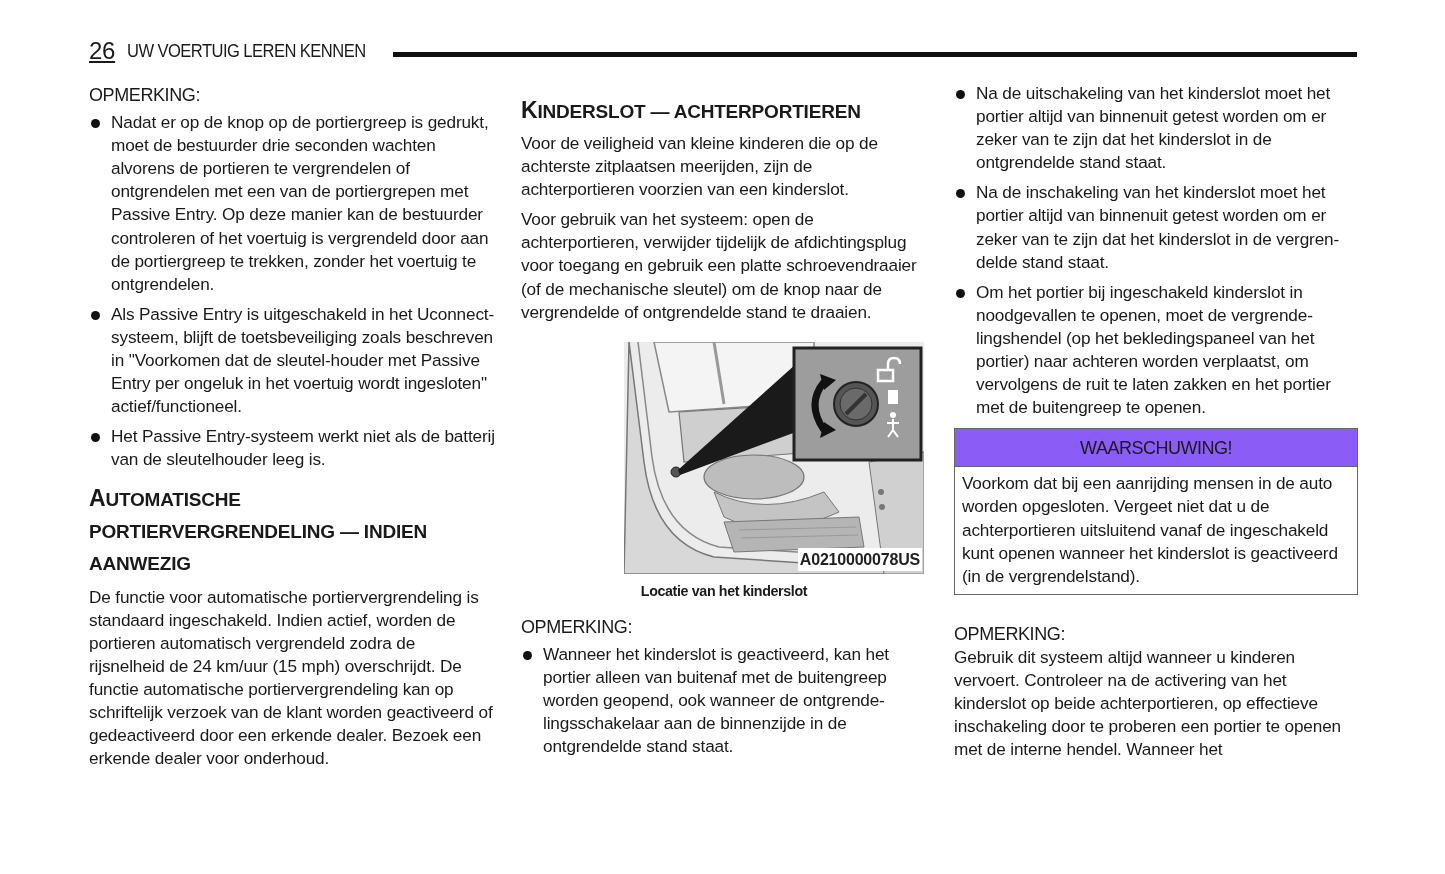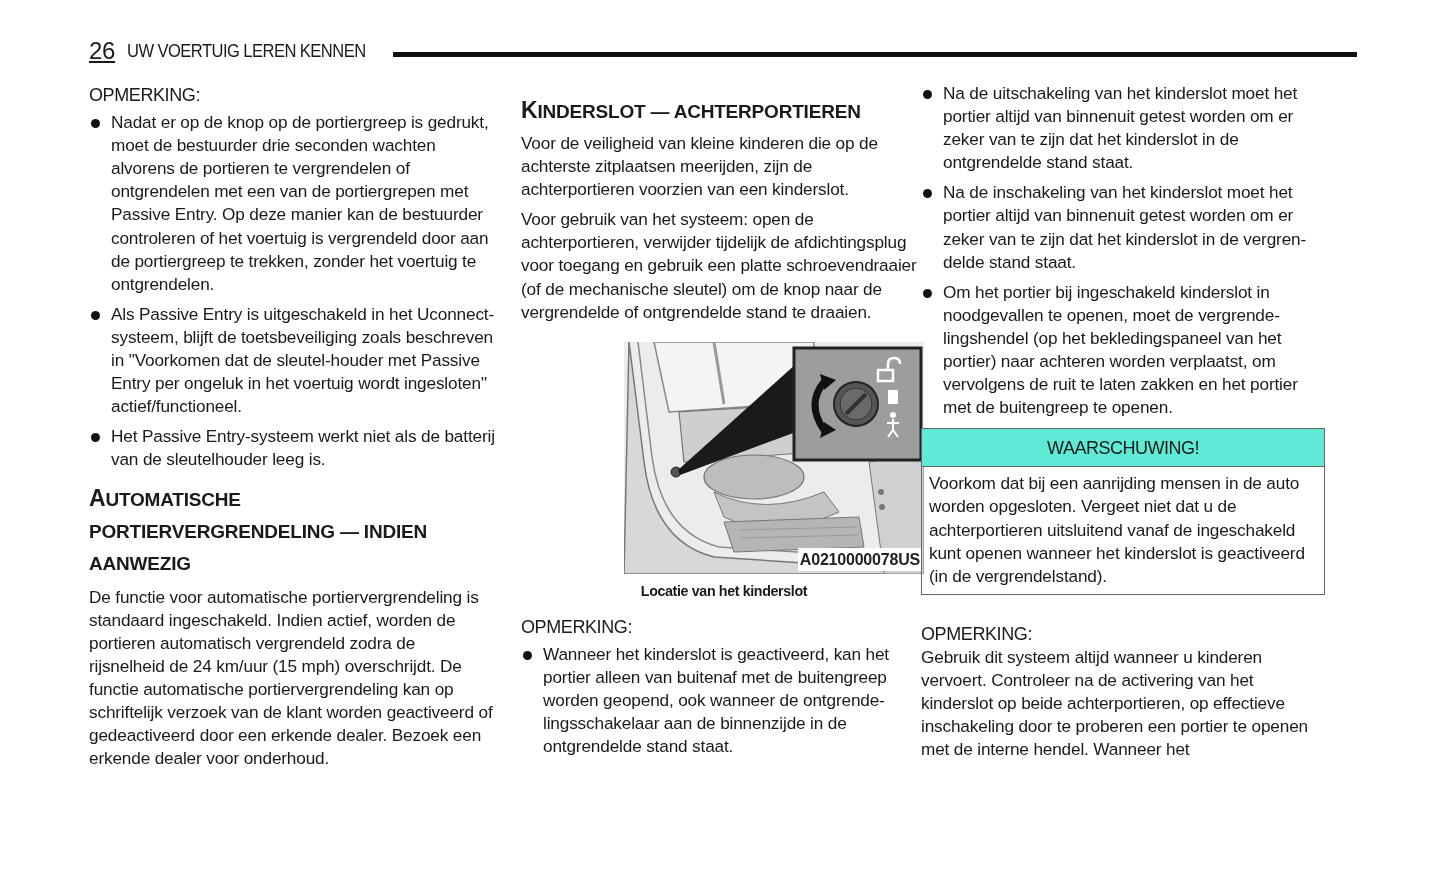--- a/index.html
+++ b/index.html
@@ -7,41 +7,41 @@
   body { font-family: "Liberation Sans", sans-serif; color: #1a1a1a; position: relative; }
 
   .header { position: absolute; left: 89px; top: 38px; width: 1268px; height: 26px; display: flex; align-items: center; }
   .page-num { font-size: 24px; margin-right: 12px; letter-spacing: -0.3px; text-decoration: underline; }
   .running-title { font-size: 18px; letter-spacing: -0.6px; transform: scaleX(0.92); transform-origin: left center; white-space: nowrap; }
   .header-rule { position: absolute; left: 304px; right: 0; top: 14px; height: 5px; background: #111; }
 
   .col { position: absolute; top: 82px; font-size: 17.2px; line-height: 23.1px; letter-spacing: -0.15px; }
   .col1 { left: 89px; width: 406px; }
   .col2 { left: 521px; width: 404px; }
-  .col3 { left: 921px; width: 404px; }
+  .col3 { left: 954px; width: 404px; }
 
   .note-label { font-size: 18px; letter-spacing: -0.4px; margin-top: 2px; margin-bottom: 4px; }
   .note-label.tight { margin-bottom: 0; }
 
   ul.bullets { list-style: none; }
   ul.bullets li { position: relative; padding-left: 22px; margin-bottom: 7px; }
   ul.bullets li .dot { position: absolute; left: 2px; top: 8px; width: 9px; height: 9px; border-radius: 50%; background: #111; }
 
   .section-heading { font-weight: bold; font-size: 19px; line-height: 32px; letter-spacing: -0.2px; margin-top: 10px; margin-bottom: 6px; }
   .section-heading .big { font-size: 23px; }
 
   p.body { margin-bottom: 7px; }
 
   .figure { position: relative; width: 300px; height: 232px; margin-left: 103px; margin-top: 18px; background: #e9e9e9; overflow: hidden; }
   .figure svg { position: absolute; left: 0; top: 0; }
   .fig-code { position: absolute; right: 2px; bottom: 3px; font-size: 16px; font-weight: bold; color: #222; background: #fff; padding: 0 2px; letter-spacing: -0.2px; }
   .caption { font-weight: bold; font-size: 15.5px; text-align: center; margin-top: 5px; margin-left: 100px; width: 206px; letter-spacing: -0.4px; transform: scaleX(0.92); }
 
   .warning-box { border: 1px solid #666; margin-top: 9px; margin-bottom: 28px; }
-  .warning-head { background: #5eead4; text-align: center; font-size: 18px; height: 38px; line-height: 38px; border-bottom: 1px solid #666; letter-spacing: -0.5px; }
+  .warning-head { background: #8b5cf6; text-align: center; font-size: 18px; height: 38px; line-height: 38px; border-bottom: 1px solid #666; letter-spacing: -0.5px; }
   .warning-body { padding: 5px 7px 6px 7px; }
 </style>
 </head>
 <body>
 
 <div class="header">
   <span class="page-num">26</span>
   <span class="running-title">UW VOERTUIG LEREN KENNEN</span>
   <div class="header-rule"></div>
 </div>

